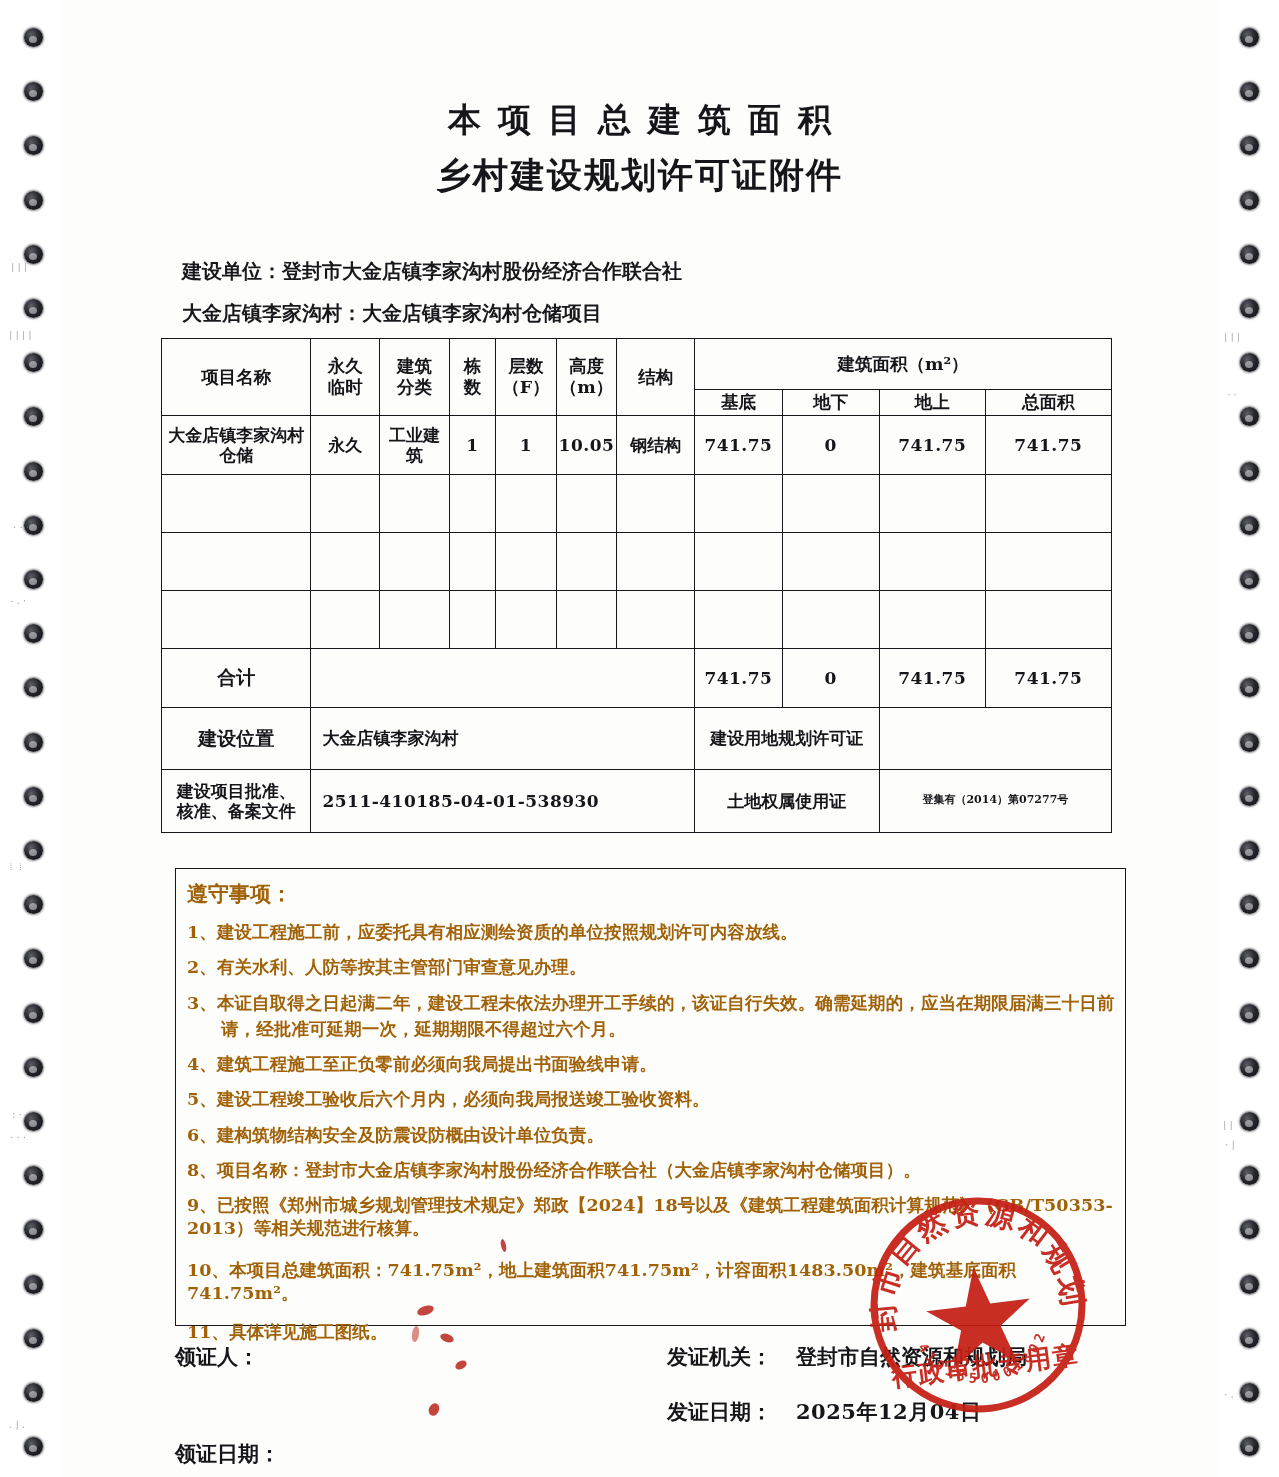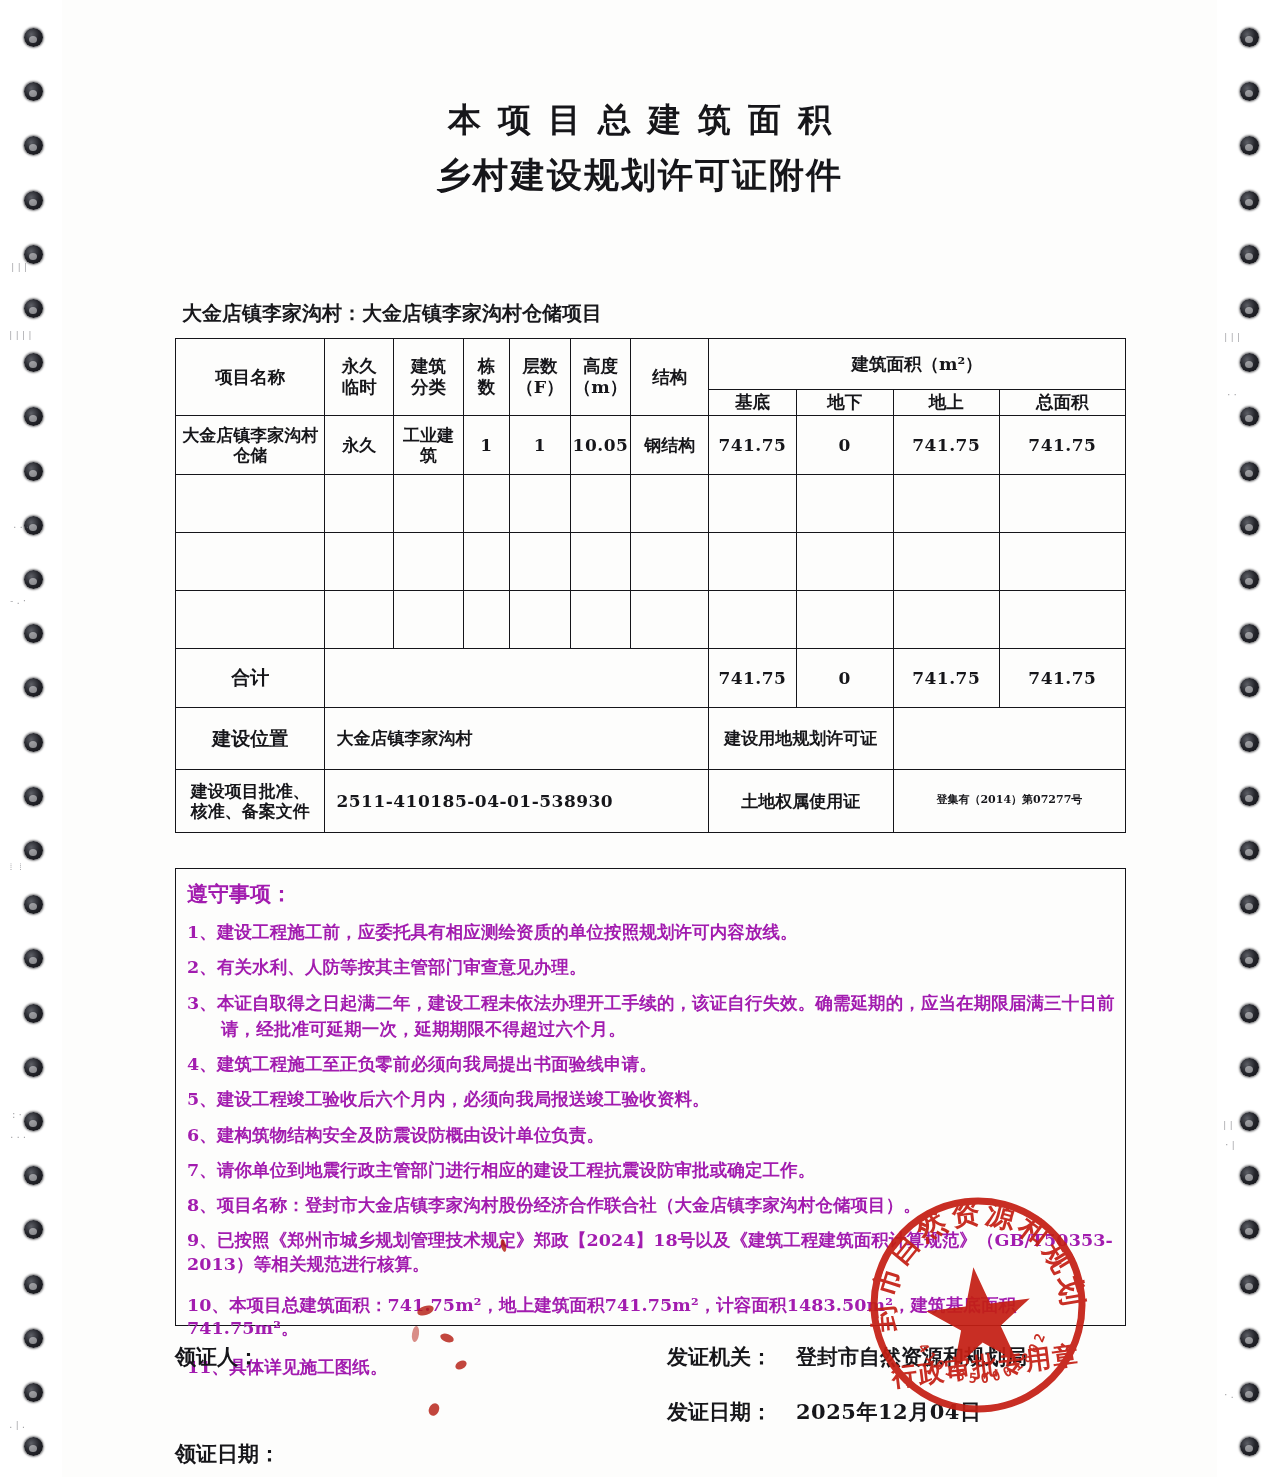--- a/index.html
+++ b/index.html
@@ -96,21 +96,21 @@
     font-weight: bold;
     color: #18181c;
     white-space: nowrap;
   }
   #unit-line  { left: 120px; top: 258px; }
   #detail-line{ left: 120px; top: 300px; }
 
   
   #main-table {
     position: absolute;
-    left: 113px;
+    left: 99px;
     top: 338px;
     width: 951px;
     border-collapse: collapse;
     table-layout: fixed;
     font-family: "DejaVu Serif", "Liberation Serif", serif;
   }
   #main-table td, #main-table th {
     border: 1.7px solid #15151a;
     text-align: center;
     vertical-align: middle;
@@ -152,21 +152,21 @@
   
   #notes-box {
     position: absolute;
     left: 113px;
     top: 868px;
     width: 951px;
     height: 458px;
     border: 1.7px solid #15151a;
     box-sizing: border-box;
     font-family: "DejaVu Serif", "Liberation Serif", serif;
-    color: #a21caf;
+    color: #a16207;
     padding: 9px 8px 0 11px;
   }
   #notes-title {
     font-size: 21px;
     font-weight: bold;
     margin: 2px 0 13px 0;
   }
   .note {
     font-size: 17.5px;
     font-weight: bold;
@@ -293,20 +293,23 @@
       <div class="edge-smudge" style="left: 6px; top: 1390px;">·.</div>
     </div>
 
   <div id="sheet">
 
     <div class="title-cn" id="nation-title">本项目总建筑面积</div>
 
     <div class="title-cn" id="doc-title">乡村建设规划许可证附件</div>
 
 
+    <div class="field-line" id="unit-line">
+      <span>建设单位：</span><span>登封市大金店镇李家沟村股份经济合作联合社</span>
+    </div>
 
     <div class="field-line" id="detail-line">
       <span>大金店镇李家沟村：</span><span>大金店镇李家沟村仓储项目</span>
     </div>
 
     <table id="main-table">
       <colgroup>
         <col class="c-name">
           <col class="c-perm">
           <col class="c-class">
@@ -421,21 +424,20 @@
 
     <div id="notes-box">
       <div id="notes-title">遵守事项：</div>
       <div class="note">1、建设工程施工前，应委托具有相应测绘资质的单位按照规划许可内容放线。</div>
       <div class="note">2、有关水利、人防等按其主管部门审查意见办理。</div>
       <div class="note tight">3、本证自取得之日起满二年，建设工程未依法办理开工手续的，该证自行失效。确需延期的，应当在期限届满三十日前</div>
       <div class="note cont">请，经批准可延期一次，延期期限不得超过六个月。</div>
       <div class="note">4、建筑工程施工至正负零前必须向我局提出书面验线申请。</div>
       <div class="note">5、建设工程竣工验收后六个月内，必须向我局报送竣工验收资料。</div>
       <div class="note">6、建构筑物结构安全及防震设防概由设计单位负责。</div>
-      <div class="note">7、请你单位到地震行政主管部门进行相应的建设工程抗震设防审批或确定工作。</div>
       <div class="note">8、项目名称：登封市大金店镇李家沟村股份经济合作联合社（大金店镇李家沟村仓储项目）。</div>
       <div class="note wrapped">9、已按照《郑州市城乡规划管理技术规定》郑政【2024】18号以及《建筑工程建筑面积计算规范》（GB/T50353-2013）等相关规范进行核算。</div>
       <div class="note gap">10、本项目总建筑面积：741.75m²，地上建筑面积741.75m²，计容面积1483.50m²，建筑基底面积741.75m²。</div>
       <div class="note">11、具体详见施工图纸。</div>
     </div>
 
     <div class="footer-item" id="recv-person">
       <span>领证人：</span><span class="f-val"></span>
     </div>
     <div class="footer-item" id="recv-date">

